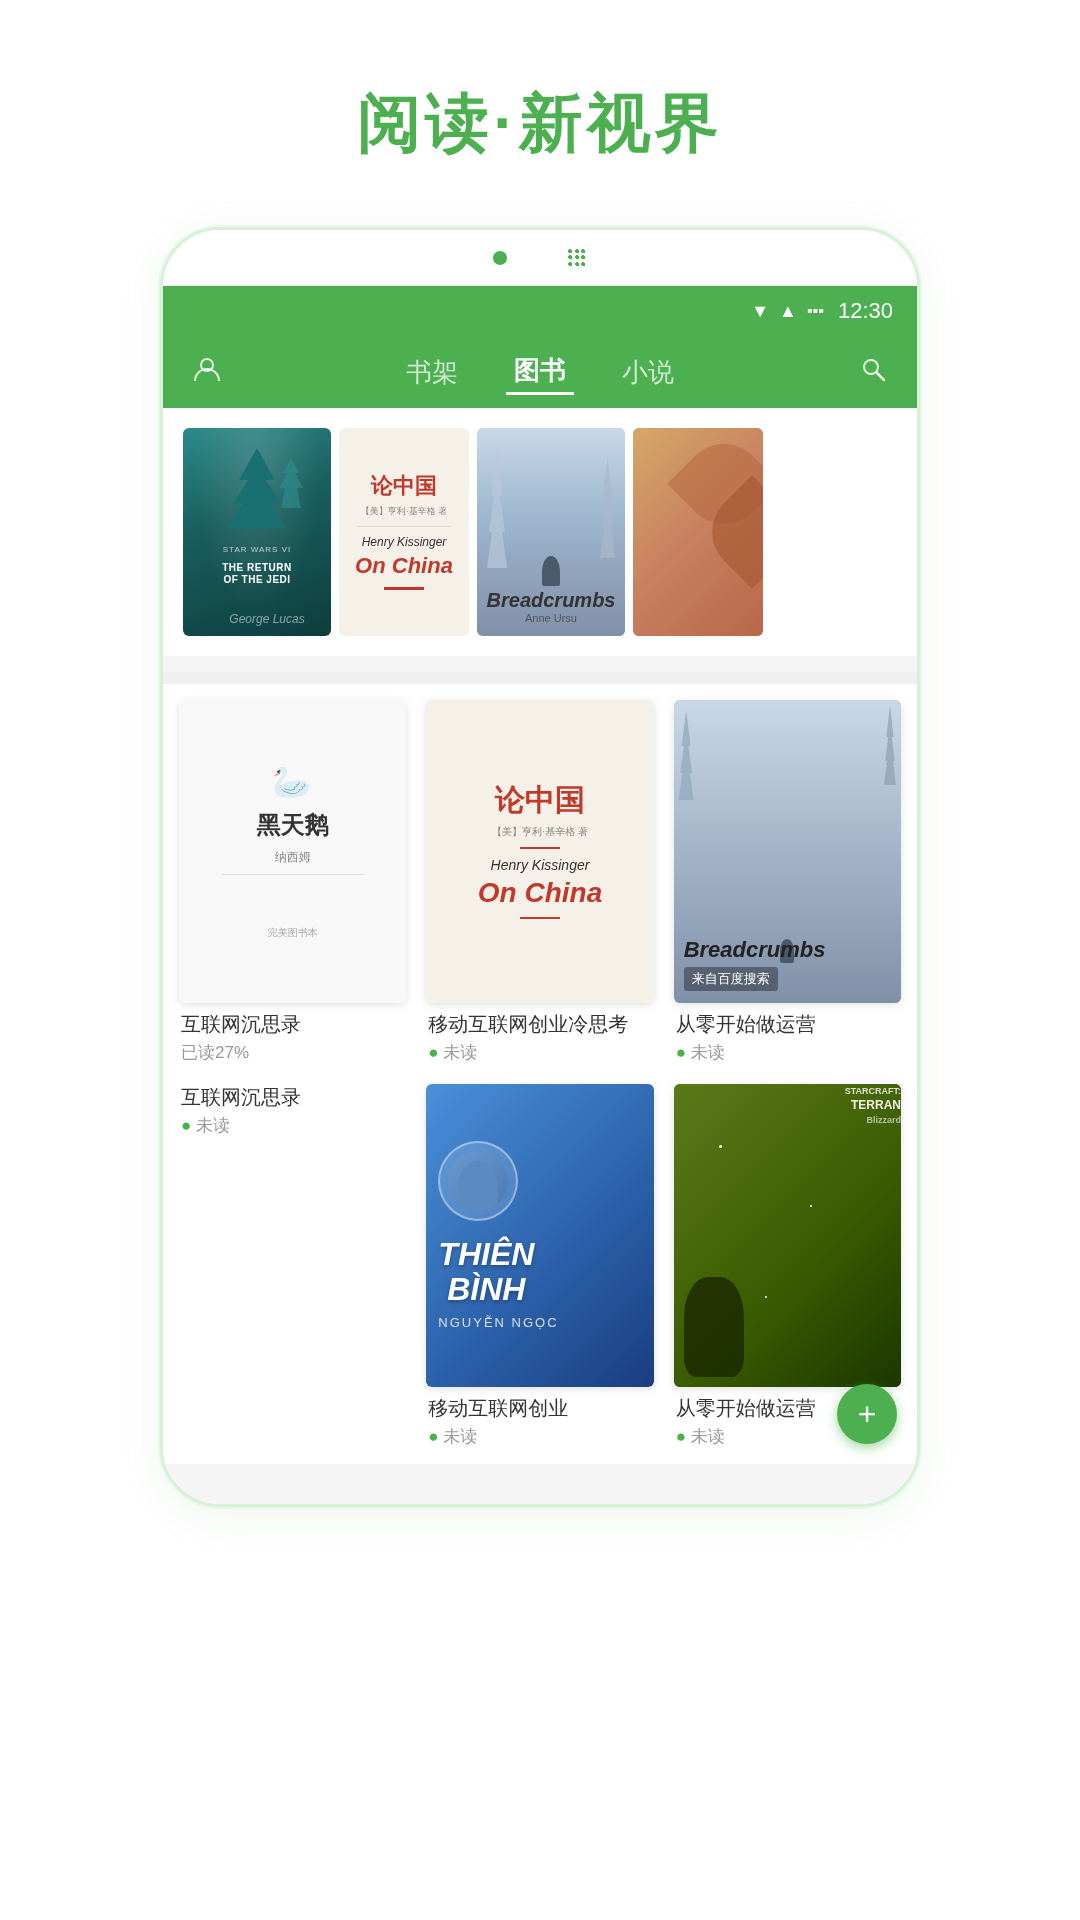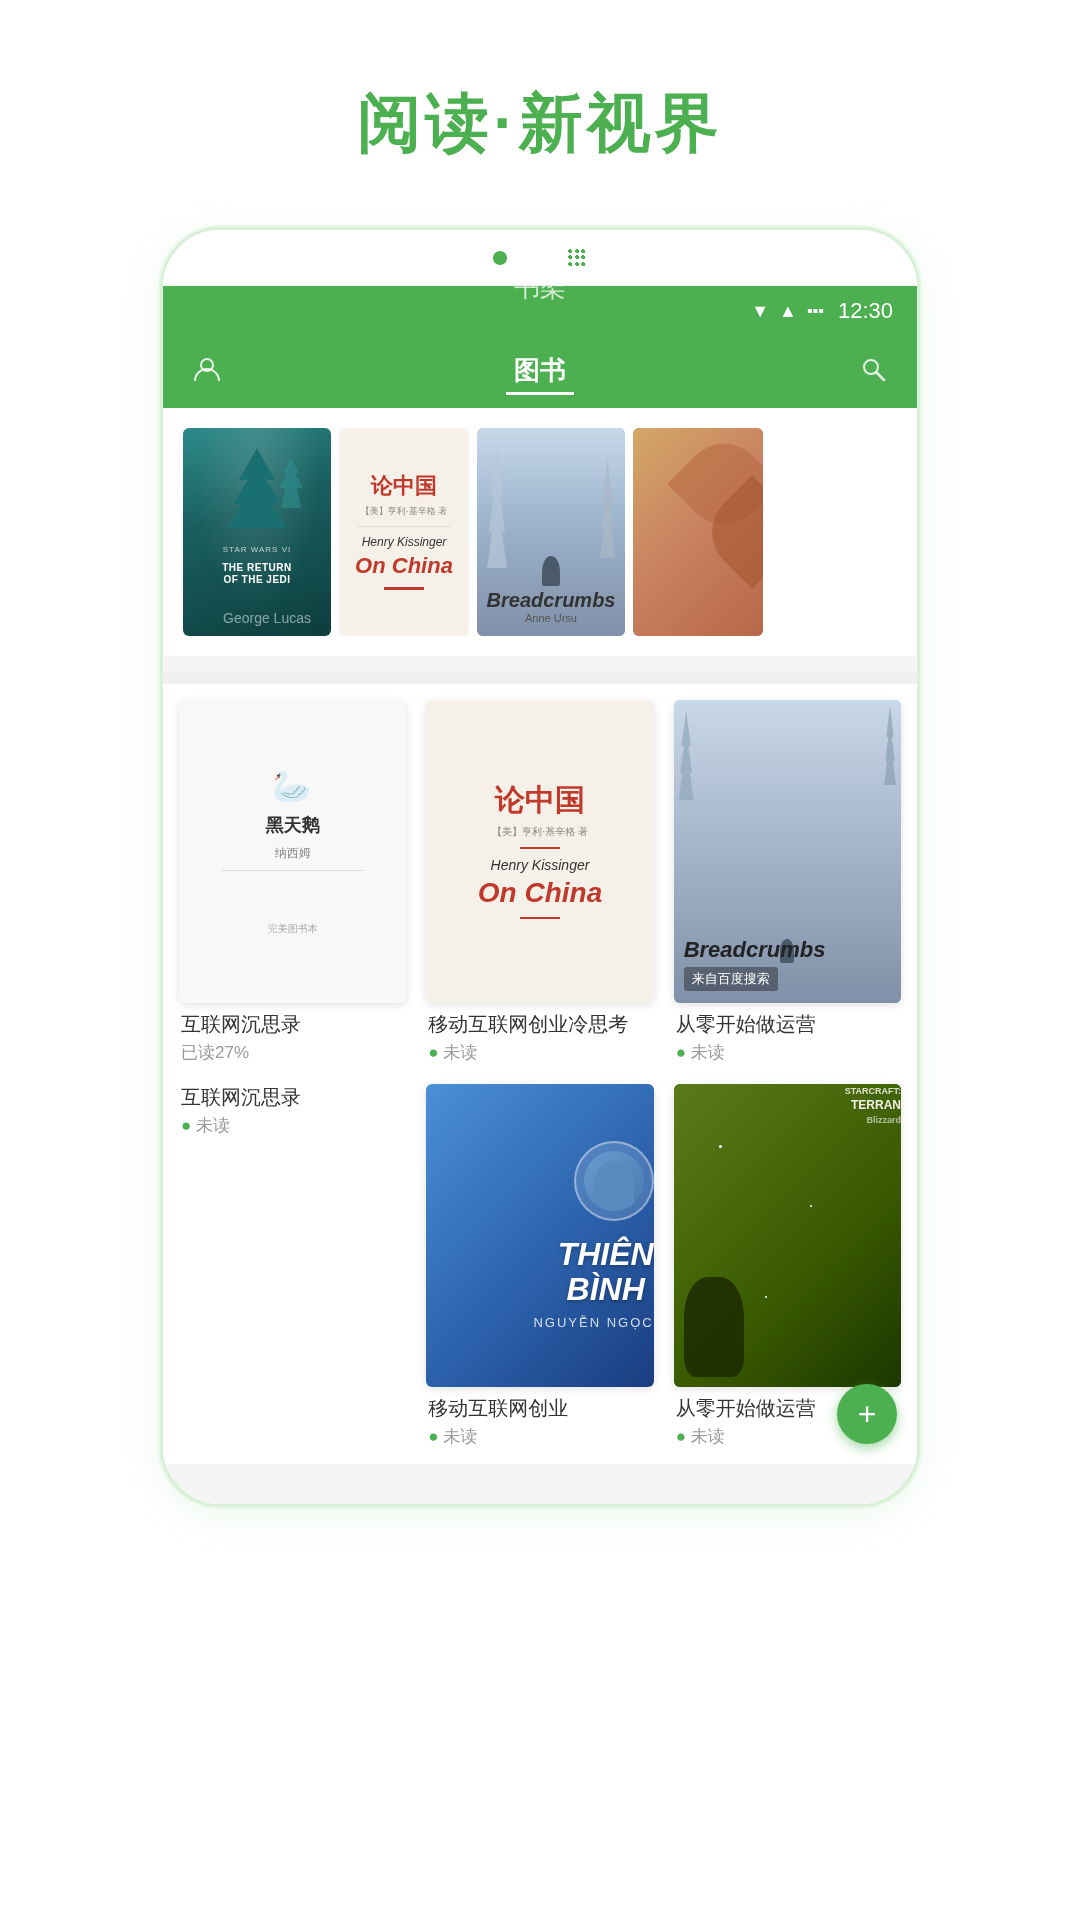--- a/index.html
+++ b/index.html
@@ -128,21 +128,20 @@
       padding: 0 30px;
     }
     .nav-user-icon {
       color: rgba(255,255,255,0.85);
       font-size: 28px;
     }
     .nav-tabs {
       display: flex;
       gap: 40px;
       align-items: center;
-      flex-direction: column;
     }
     .nav-tab {
       color: rgba(255,255,255,0.75);
       font-size: 26px;
       cursor: pointer;
       padding: 4px 8px;
     }
     .nav-tab.active {
       color: #ffffff;
       font-weight: bold;
@@ -336,21 +335,21 @@
       align-items: center;
       justify-content: center;
       padding: 16px 12px;
       gap: 8px;
     }
     .cover-hei-tian-e-bird {
       font-size: 32px;
       color: #222;
     }
     .cover-hei-tian-e-title {
-      font-size: 18px;
+      font-size: 24px;
       color: #333;
       font-weight: bold;
       text-align: left;
     }
     .cover-hei-tian-e-author {
       font-size: 12px;
       color: #888;
       text-align: center;
     }
     .cover-hei-tian-e-series {
@@ -472,22 +471,23 @@
       text-align: center;
       line-height: 1.4;
     }
 
     .cover-thien-binh {
       width: 100%;
       height: 100%;
       background: linear-gradient(135deg, #4a90d9 0%, #2a5fa8 60%, #1a3d80 100%);
       display: flex;
       flex-direction: column;
-      align-items: flex-end;
-      justify-content: center;
+      align-items: flex-start;
+      justify-content: center;
+      padding: 12px;
       gap: 8px;
     }
     .thien-binh-title {
       color: white;
       font-size: 32px;
       font-weight: bold;
       font-style: italic;
       text-align: center;
       line-height: 1.1;
       text-shadow: 0 2px 4px rgba(0,0,0,0.3);
@@ -589,21 +589,21 @@
 
       <div class="strip-book">
         <div class="cover-star-wars">
           <div class="cover-star-wars-tree"></div>
 
           <div style="position:absolute; top:30px; right:20px; width:40px; height:50px; background:#2d9090; clip-path: polygon(50% 0%, 70% 30%, 60% 30%, 80% 60%, 65% 60%, 75% 100%, 25% 100%, 35% 60%, 20% 60%, 40% 30%, 30% 30%); opacity:0.6;"></div>
           <div style="position:absolute; bottom:50px; left:15px; right:15px; display:flex; flex-direction:column; align-items:center; gap:8px;">
             <span style="color:rgba(255,255,255,0.7); font-size:8px; letter-spacing:1px;">STAR WARS VI</span>
             <span style="color:#ffffff; font-size:10px; font-weight:bold; text-align:center; line-height:1.2; letter-spacing:0.5px;">THE RETURN<br>OF THE JEDI</span>
           </div>
-          <span style="color:rgba(255,255,255,0.5); font-size:14px; z-index:1;margin-left:20px;">George Lucas</span>
+          <span style="color:rgba(255,255,255,0.5); font-size:12px; font-style:italic; z-index:1;margin-left:20px;">George Lucas</span>
         </div>
       </div>
 
       <div class="strip-book">
         <div class="cover-china">
           <span class="cover-china-title-cn">论中国</span>
           <span class="cover-china-subtitle">【美】亨利·基辛格 著</span>
           <div style="height:1px; background:#ddd; width:80%; margin:4px 0;"></div>
           <span class="cover-china-author">Henry Kissinger</span>
           <span class="cover-china-title-en">On China</span>

